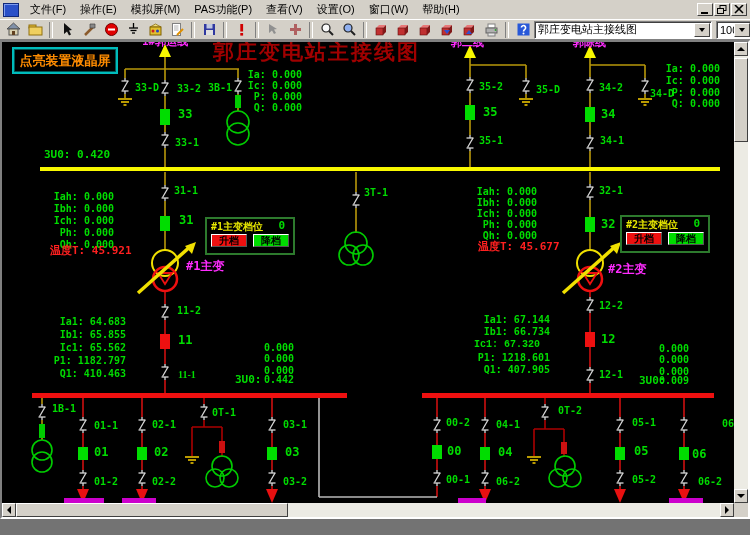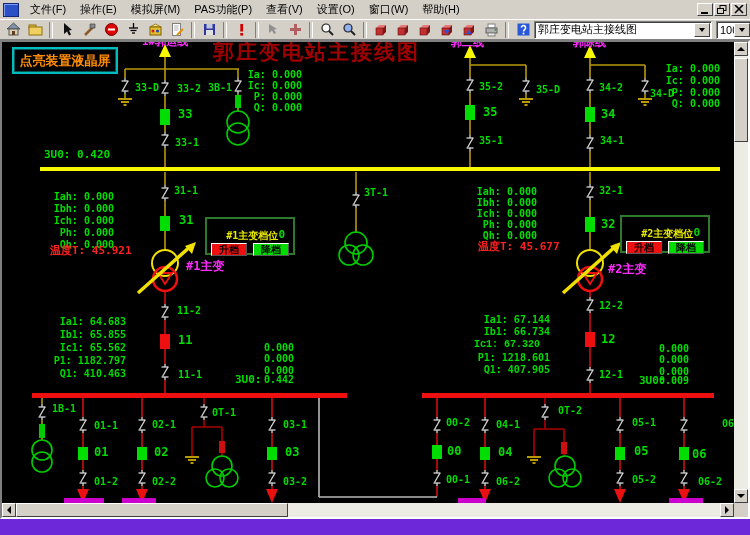--- a/index.html
+++ b/index.html
@@ -1,17 +1,17 @@
 <!DOCTYPE html>
 <html><head>
 <meta charset="utf-8">
 <style>
   html,body{margin:0;padding:0;background:#d4d0c8;width:750px;height:535px;overflow:hidden;
     font-family:"Liberation Sans",sans-serif;-webkit-user-select:none;user-select:none;}
-  #win{position:relative;width:750px;height:535px;background:#6d28d9;}
+  #win{position:relative;width:750px;height:535px;background:#737373;}
 
   
   #menubar{position:absolute;left:0;top:0;width:750px;height:19px;display:flex;align-items:center;
     background:#d4d0c8;font-size:11px;color:#000;}
   #appicon{width:14px;height:12px;margin:0 4px 0 3px;background:#2a50c8;border:1px solid #10287a;
     box-shadow:inset 1px 1px 0 #7d9bee;}
   .mitem{padding:2px 7px;white-space:nowrap;cursor:default;}
   #wincontrols{margin-left:auto;display:flex;gap:1px;padding-right:3px;}
   .wc{width:16px;height:13px;background:#d4d0c8;border:1px solid;border-color:#fff #404040 #404040 #fff;
     display:flex;align-items:center;justify-content:center;padding:0;}
@@ -36,21 +36,21 @@
   #canvas{position:absolute;left:0;top:0;width:732px;height:461px;background:#000;overflow:hidden;}
   #labels{position:absolute;left:0;top:0;width:732px;height:461px;pointer-events:none;}
   .clabel{position:absolute;font-family:"DejaVu Sans Mono",monospace;font-size:10px;font-weight:bold;
     line-height:1.15;white-space:pre;}
 
   #lcdbtn{position:absolute;left:10px;top:5px;width:106px;height:27px;background:#000;
     color:#ff8c00;font-size:13px;font-weight:bold;font-family:"Liberation Sans",sans-serif;
     border:2px solid #00bcbc;box-shadow:inset 0 0 0 1px #005858;padding:0;}
 
   .tapbox{position:absolute;width:90px;height:38px;background:#000;border:2px solid #2d7a2d;box-sizing:border-box;}
-  .taptitle{display:flex;justify-content:flex-end;align-items:center;padding:10px 4px 0 4px;
+  .taptitle{display:flex;justify-content:space-between;align-items:center;padding:1px 4px 0 4px;
     font-family:"DejaVu Sans Mono",monospace;font-size:10px;font-weight:bold;color:#e8e800;line-height:1.1;}
   .tapval{color:#00dc00;font-size:11px;padding-right:4px;}
   .tapbtns{display:flex;justify-content:space-between;padding:2px 4px 10px 4px;}
   .tapbtn{width:36px;height:13px;font-size:10px;line-height:1;color:#000;padding:0;
     font-family:"DejaVu Sans Mono",monospace;font-weight:bold;border:1px solid;border-color:#fff #555 #555 #fff;}
   .tapup{background:#ee1010;}
   .tapdn{background:#00dc00;}
 
   
   .sb{position:absolute;background:#ecebe4;}
@@ -490,21 +490,21 @@
           <span class="clabel" style="left: 471px; top: 177px; color: rgb(0, 220, 0); width: 64px; text-align: right;">Ph: 0.000</span>
           <span class="clabel" style="left: 471px; top: 188px; color: rgb(0, 220, 0); width: 64px; text-align: right;">Qh: 0.000</span>
           <span class="clabel" style="left: 48px; top: 203px; color: rgb(255, 32, 32); font-size: 11px;">温度T: 45.921</span>
           <span class="clabel" style="left: 476px; top: 199px; color: rgb(255, 32, 32); font-size: 11px;">温度T: 45.677</span>
           <span class="clabel" style="left: 184px; top: 218px; color: rgb(255, 44, 255); font-size: 12px;">#1主变</span>
           <span class="clabel" style="left: 606px; top: 221px; color: rgb(255, 44, 255); font-size: 12px;">#2主变</span>
           <span class="clabel" style="left: 175px; top: 263px; color: rgb(0, 220, 0);">11-2</span>
           <span class="clabel" style="left: 597px; top: 258px; color: rgb(0, 220, 0);">12-2</span>
           <span class="clabel" style="left: 176px; top: 292px; color: rgb(0, 220, 0); font-size: 12px;">11</span>
           <span class="clabel" style="left: 599px; top: 291px; color: rgb(0, 220, 0); font-size: 12px;">12</span>
-          <span class="clabel" style="left: 176px; top: 327px; color: rgb(0, 220, 0);">11-1</span>
+          <span class="clabel" style="left: 176px; top: 327px; color: rgb(0, 220, 0); font-family: Liberation Serif, serif;">11-1</span>
           <span class="clabel" style="left: 597px; top: 327px; color: rgb(0, 220, 0);">12-1</span>
           <span class="clabel" style="left: 48px; top: 274px; color: rgb(0, 220, 0); width: 76px; text-align: right;">Ia1: 64.683</span>
           <span class="clabel" style="left: 48px; top: 287px; color: rgb(0, 220, 0); width: 76px; text-align: right;">Ib1: 65.855</span>
           <span class="clabel" style="left: 48px; top: 300px; color: rgb(0, 220, 0); width: 76px; text-align: right;">Ic1: 65.562</span>
           <span class="clabel" style="left: 48px; top: 313px; color: rgb(0, 220, 0); width: 76px; text-align: right;">P1: 1182.797</span>
           <span class="clabel" style="left: 48px; top: 326px; color: rgb(0, 220, 0); width: 76px; text-align: right;">Q1: 410.463</span>
           <span class="clabel" style="left: 472px; top: 272px; color: rgb(0, 220, 0); width: 76px; text-align: right;">Ia1: 67.144</span>
           <span class="clabel" style="left: 472px; top: 284px; color: rgb(0, 220, 0); width: 76px; text-align: right;">Ib1: 66.734</span>
           <span class="clabel" style="left: 472px; top: 297px; color: rgb(0, 220, 0); width: 76px;  font-family: Liberation Mono, monospace;">Ic1: 67.320</span>
           <span class="clabel" style="left: 472px; top: 310px; color: rgb(0, 220, 0); width: 76px; text-align: right;">P1: 1218.601</span>

